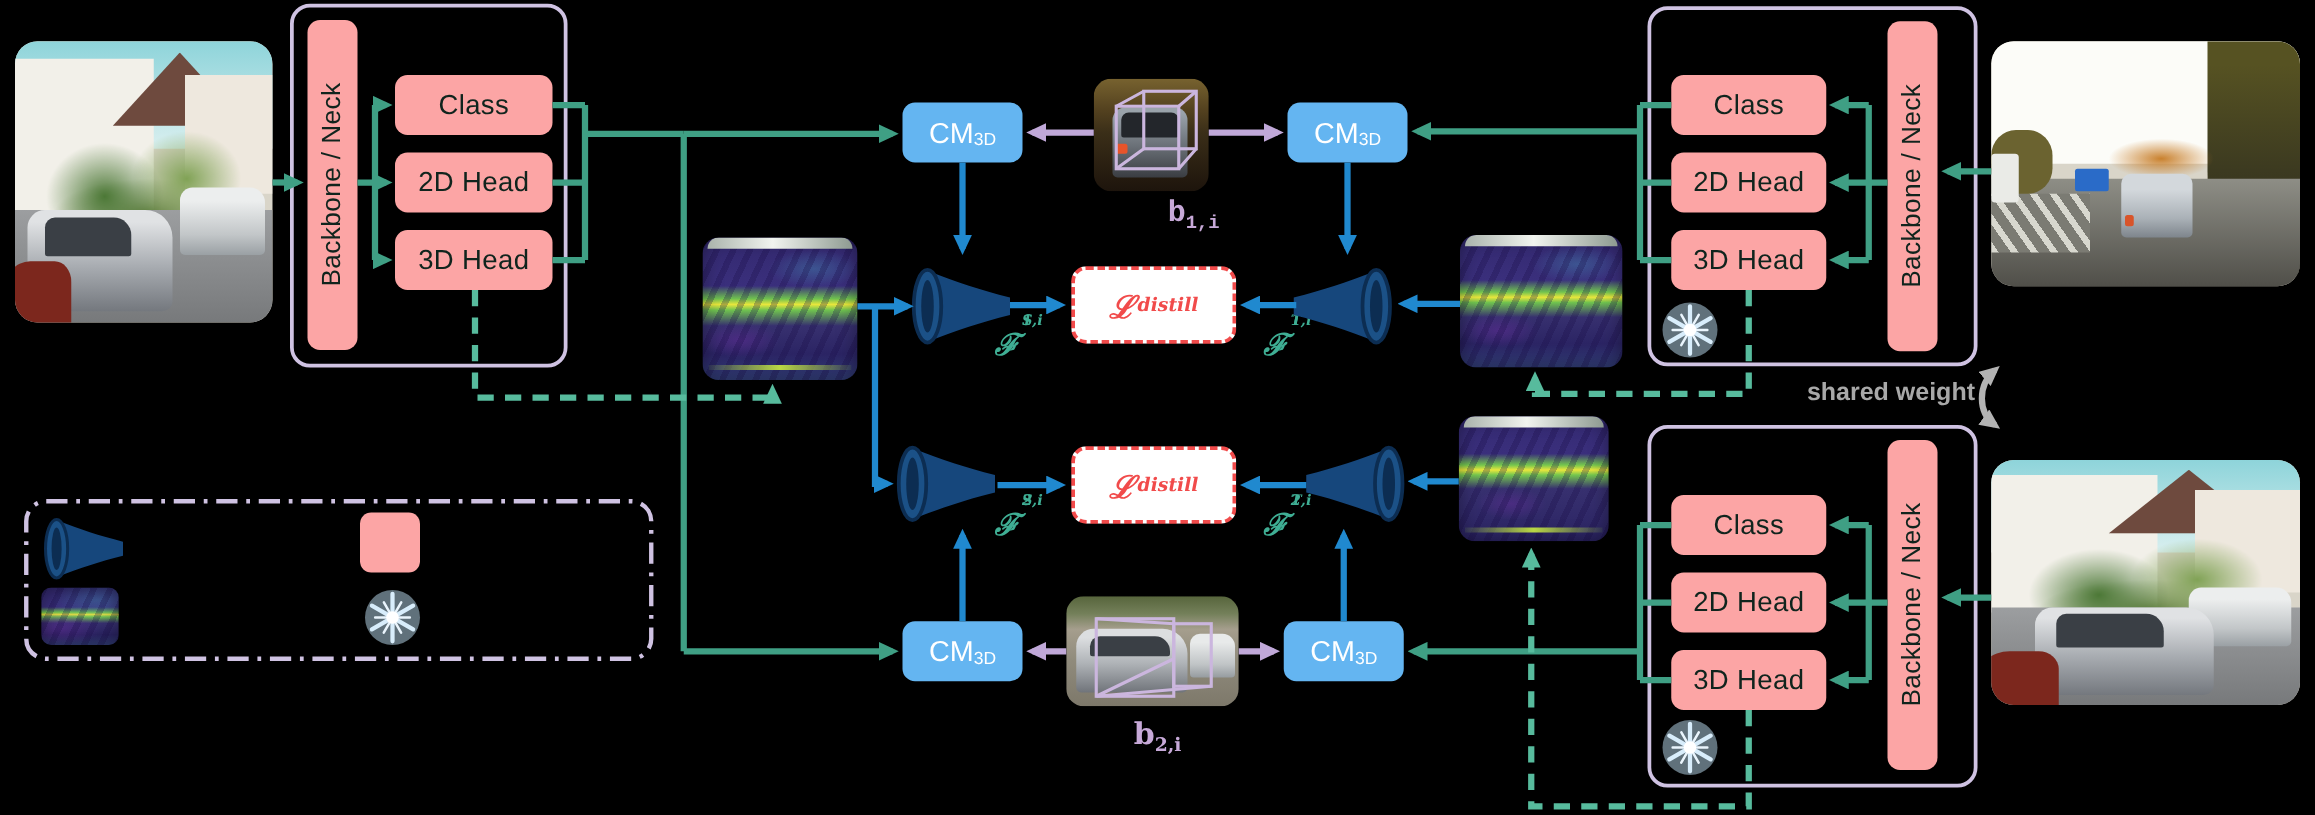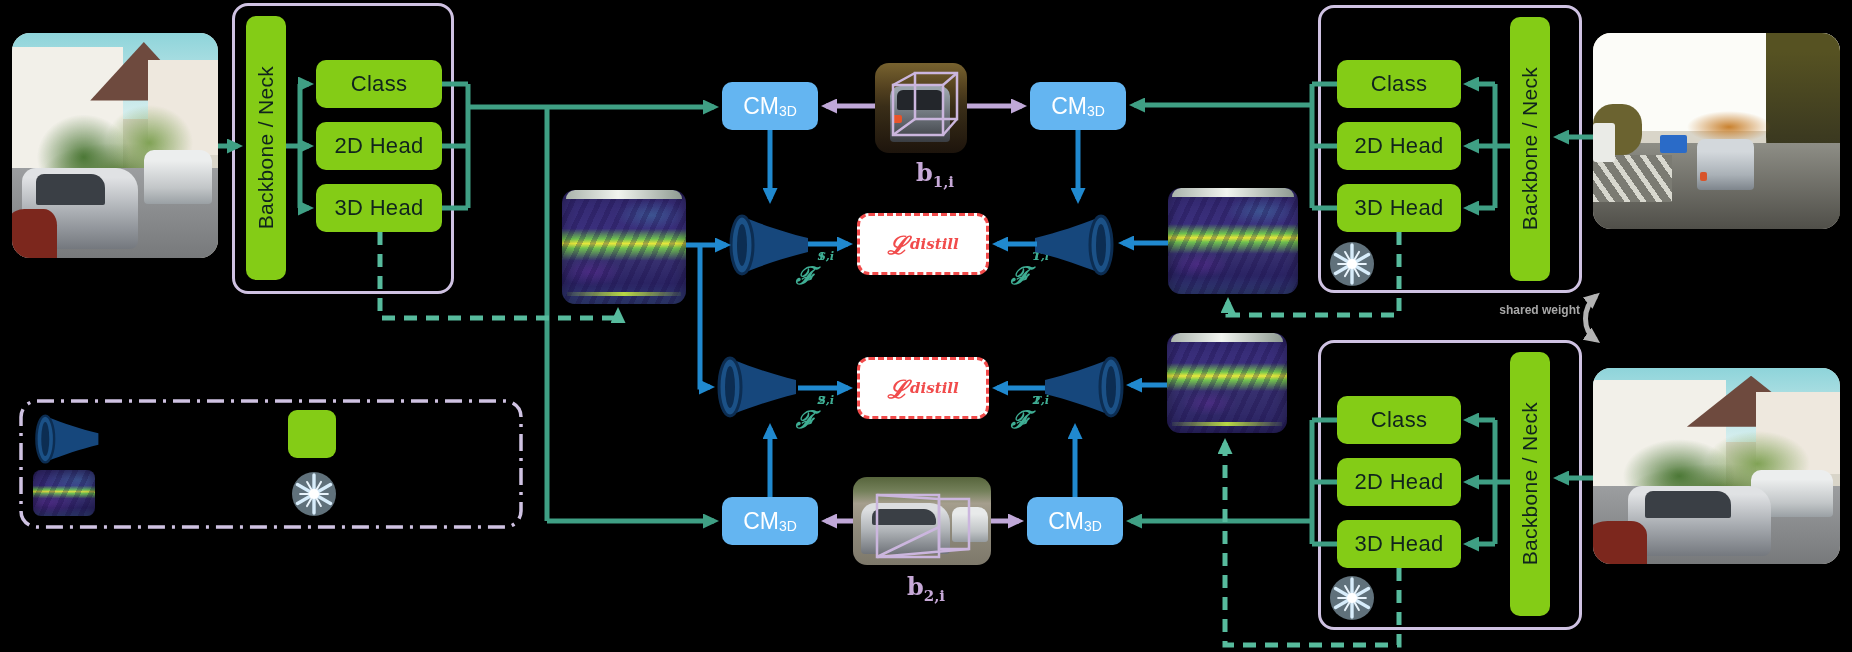--- a/index.html
+++ b/index.html
@@ -2,36 +2,36 @@
 <html><head>
 <meta charset="utf-8">
 <style>
   html,body{margin:0;padding:0;background:#000;}
   #canvas{position:relative;width:1852px;height:652px;background:#000;overflow:hidden;
           font-family:"Liberation Sans",sans-serif;}
   .abs{position:absolute;}
 
   
   .pframe{border:3px solid #cfc2e2;border-radius:16px;background:transparent;box-sizing:border-box;}
-  .gbox{background:#84cc16;border-radius:10px;color:#10241d;display:flex;align-items:center;justify-content:center;
+  .gbox{background:#fca5a5;border-radius:10px;color:#10241d;display:flex;align-items:center;justify-content:center;
         font-size:22px;letter-spacing:.3px;}
   .vlabel{writing-mode:vertical-rl;transform:rotate(180deg);font-size:21px;white-space:nowrap;}
   .cm{background:#64b5f1;border-radius:10px;color:#fff;display:flex;align-items:center;justify-content:center;
       font-size:23px;font-weight:500;}
   .cm sub{font-size:14px;margin-top:10px;}
   .loss{background:#fff;border:3px dashed #f14b4b;border-radius:12px;color:#f14b4b;
         display:flex;align-items:center;justify-content:center;font-family:"DejaVu Serif",serif;
         font-style:italic;font-weight:bold;font-size:25px;box-sizing:border-box;}
   .loss sup{font-size:15px;margin-left:2px;}
   .flabel{color:#3fae94;font-family:"DejaVu Serif",serif;font-style:italic;font-weight:bold;
           font-size:24px;display:flex;justify-content:center;align-items:flex-start;}
   .fstack{display:inline-flex;flex-direction:column;font-size:14px;line-height:13px;margin-left:2px;margin-top:-2px;}
   .blabel{color:#c7a9d8;font-family:"DejaVu Serif",serif;font-weight:bold;font-size:24px;text-align:center;}
   .blabel sub{font-size:15px;}
-  .shared{color:#a8a8a8;font-weight:bold;font-size:12px;text-align:right;}
+  .shared{color:#a8a8a8;font-weight:bold;font-size:20px;text-align:right;}
 
   
   .fmap{border-radius:13px;overflow:hidden;
     background:
       repeating-linear-gradient(115deg, rgba(25,12,70,.28) 0 5px, rgba(0,0,0,0) 5px 12px),
       radial-gradient(46px 20px at 24% 72%, rgba(96,44,150,.55), rgba(0,0,0,0) 70%),
       radial-gradient(52px 22px at 72% 22%, rgba(66,132,176,.45), rgba(0,0,0,0) 70%),
       linear-gradient(180deg,#33296f 0%,#3a2f7c 34%,#6fc24f 43%,#e8e63c 47%,#6fc24f 51%,#37306f 62%,#2b2464 82%,#323e78 100%);
     box-shadow:inset 0 0 16px rgba(0,0,0,.4);}
   .fmap.edge3d::before{content:"";position:absolute;left:3%;right:3%;top:0;height:9px;
@@ -243,21 +243,21 @@
     <div class="b1-win"></div>
     <div class="b1-tl"></div>
     <svg class="cube" viewBox="0 0 92 90">
       <g fill="none" stroke="#cbb6de" stroke-width="2.5">
         <rect x="18" y="22" width="50" height="50"></rect>
         <rect x="40" y="10" width="42" height="46"></rect>
         <path d="M18 22 L40 10 M68 22 L82 10 M18 72 L40 56 M68 72 L82 56"></path>
       </g>
     </svg>
   </div>
-  <div class="abs blabel" style="left:889px;top:158px;width:92px;">
+  <div class="abs blabel" style="left:909px;top:158px;width:92px;font-family:Liberation Mono, monospace;">
     <span>b</span><sub>1,i</sub>
   </div>
 
   <div class="abs bcrop" style="left:853px;top:477px;width:138px;height:88px;">
     <div class="b2-bg"></div>
     <div class="b2-car"></div>
     <div class="b2-win"></div>
     <div class="b2-car2"></div>
     <svg class="cube" viewBox="0 0 138 88">
       <g fill="none" stroke="#cbb6de" stroke-width="2.5">

